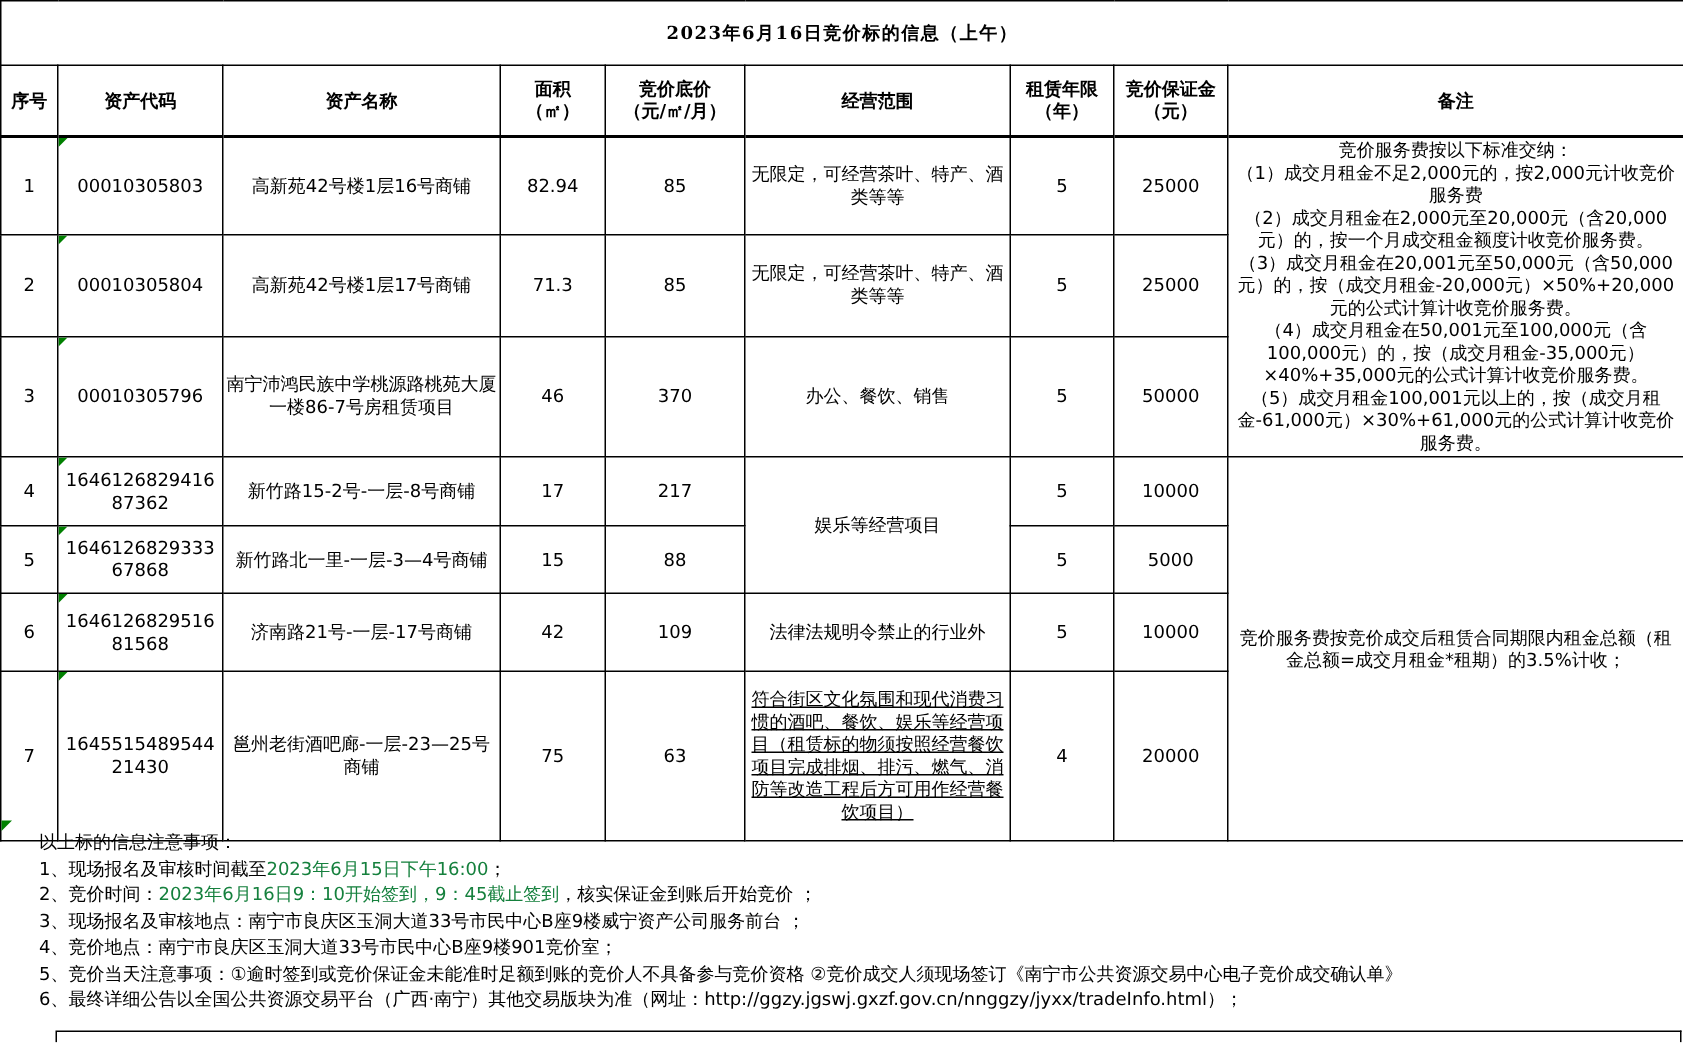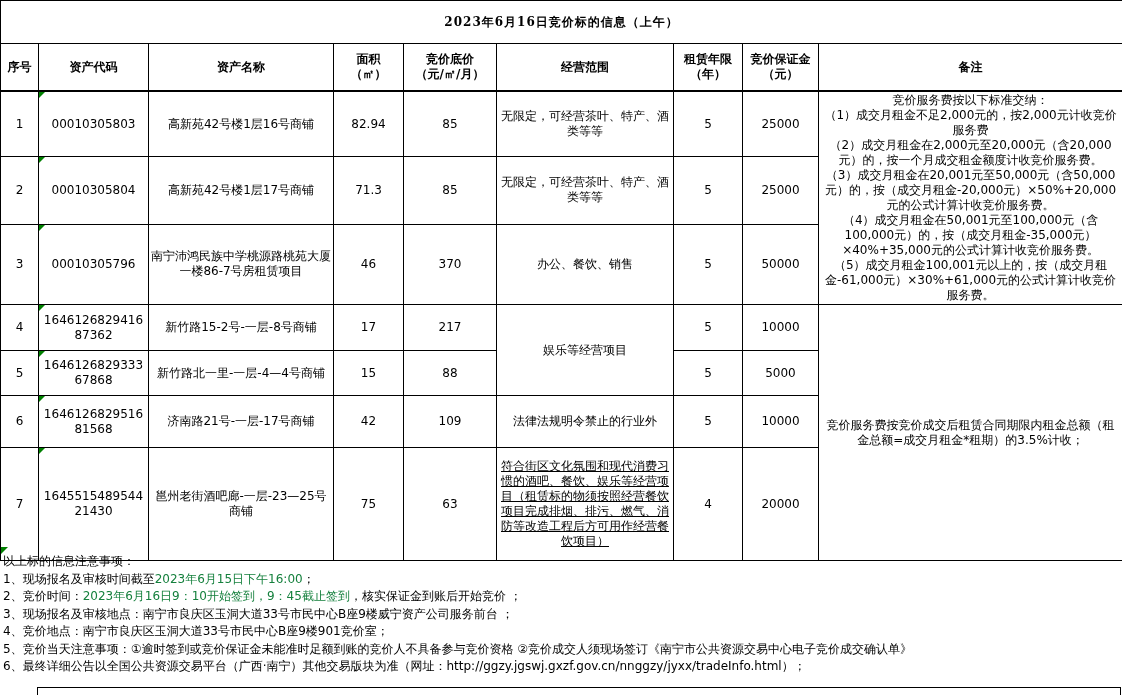--- a/index.html
+++ b/index.html
@@ -67,20 +67,21 @@
     border-right:6px solid transparent;
   }
   .notes{
     position:absolute;
     left:0;top:546px;
     width:1122px;height:141px;
     font-size:12px;
     line-height:17.5px;
     padding-top:7px;
     box-sizing:border-box;
+    padding-left:23px;
   }
   .note-heading,.note-line{
     white-space:nowrap;
     padding-left:3px;
   }
   .red{color:#15803d;}
   .notes-marker{
     position:absolute;
     left:1px;top:547px;
     width:0;height:0;
@@ -172,21 +173,21 @@
           <td>17</td>
           <td>217</td>
           <td rowspan="2">娱乐等经营项目</td>
           <td>5</td>
           <td>10000</td>
           <td class="remark-center" rowspan="4">竞价服务费按竞价成交后租赁合同期限内租金总额（租金总额=成交月租金*租期）的3.5%计收；</td>
         </tr>
         <tr style="height: 45px;">
           <td>5</td>
           <td class="code-cell">164612682933367868<span class="corner-marker"></span></td>
-          <td>新竹路北一里-一层-4—4号商铺</td>
+          <td>新竹路北一里-一层-3—4号商铺</td>
           <td>15</td>
           <td>88</td>
           <td>5</td>
           <td>5000</td>
         </tr>
         <tr style="height: 52px;">
           <td>6</td>
           <td class="code-cell">164612682951681568<span class="corner-marker"></span></td>
           <td>济南路21号-一层-17号商铺</td>
           <td>42</td>

